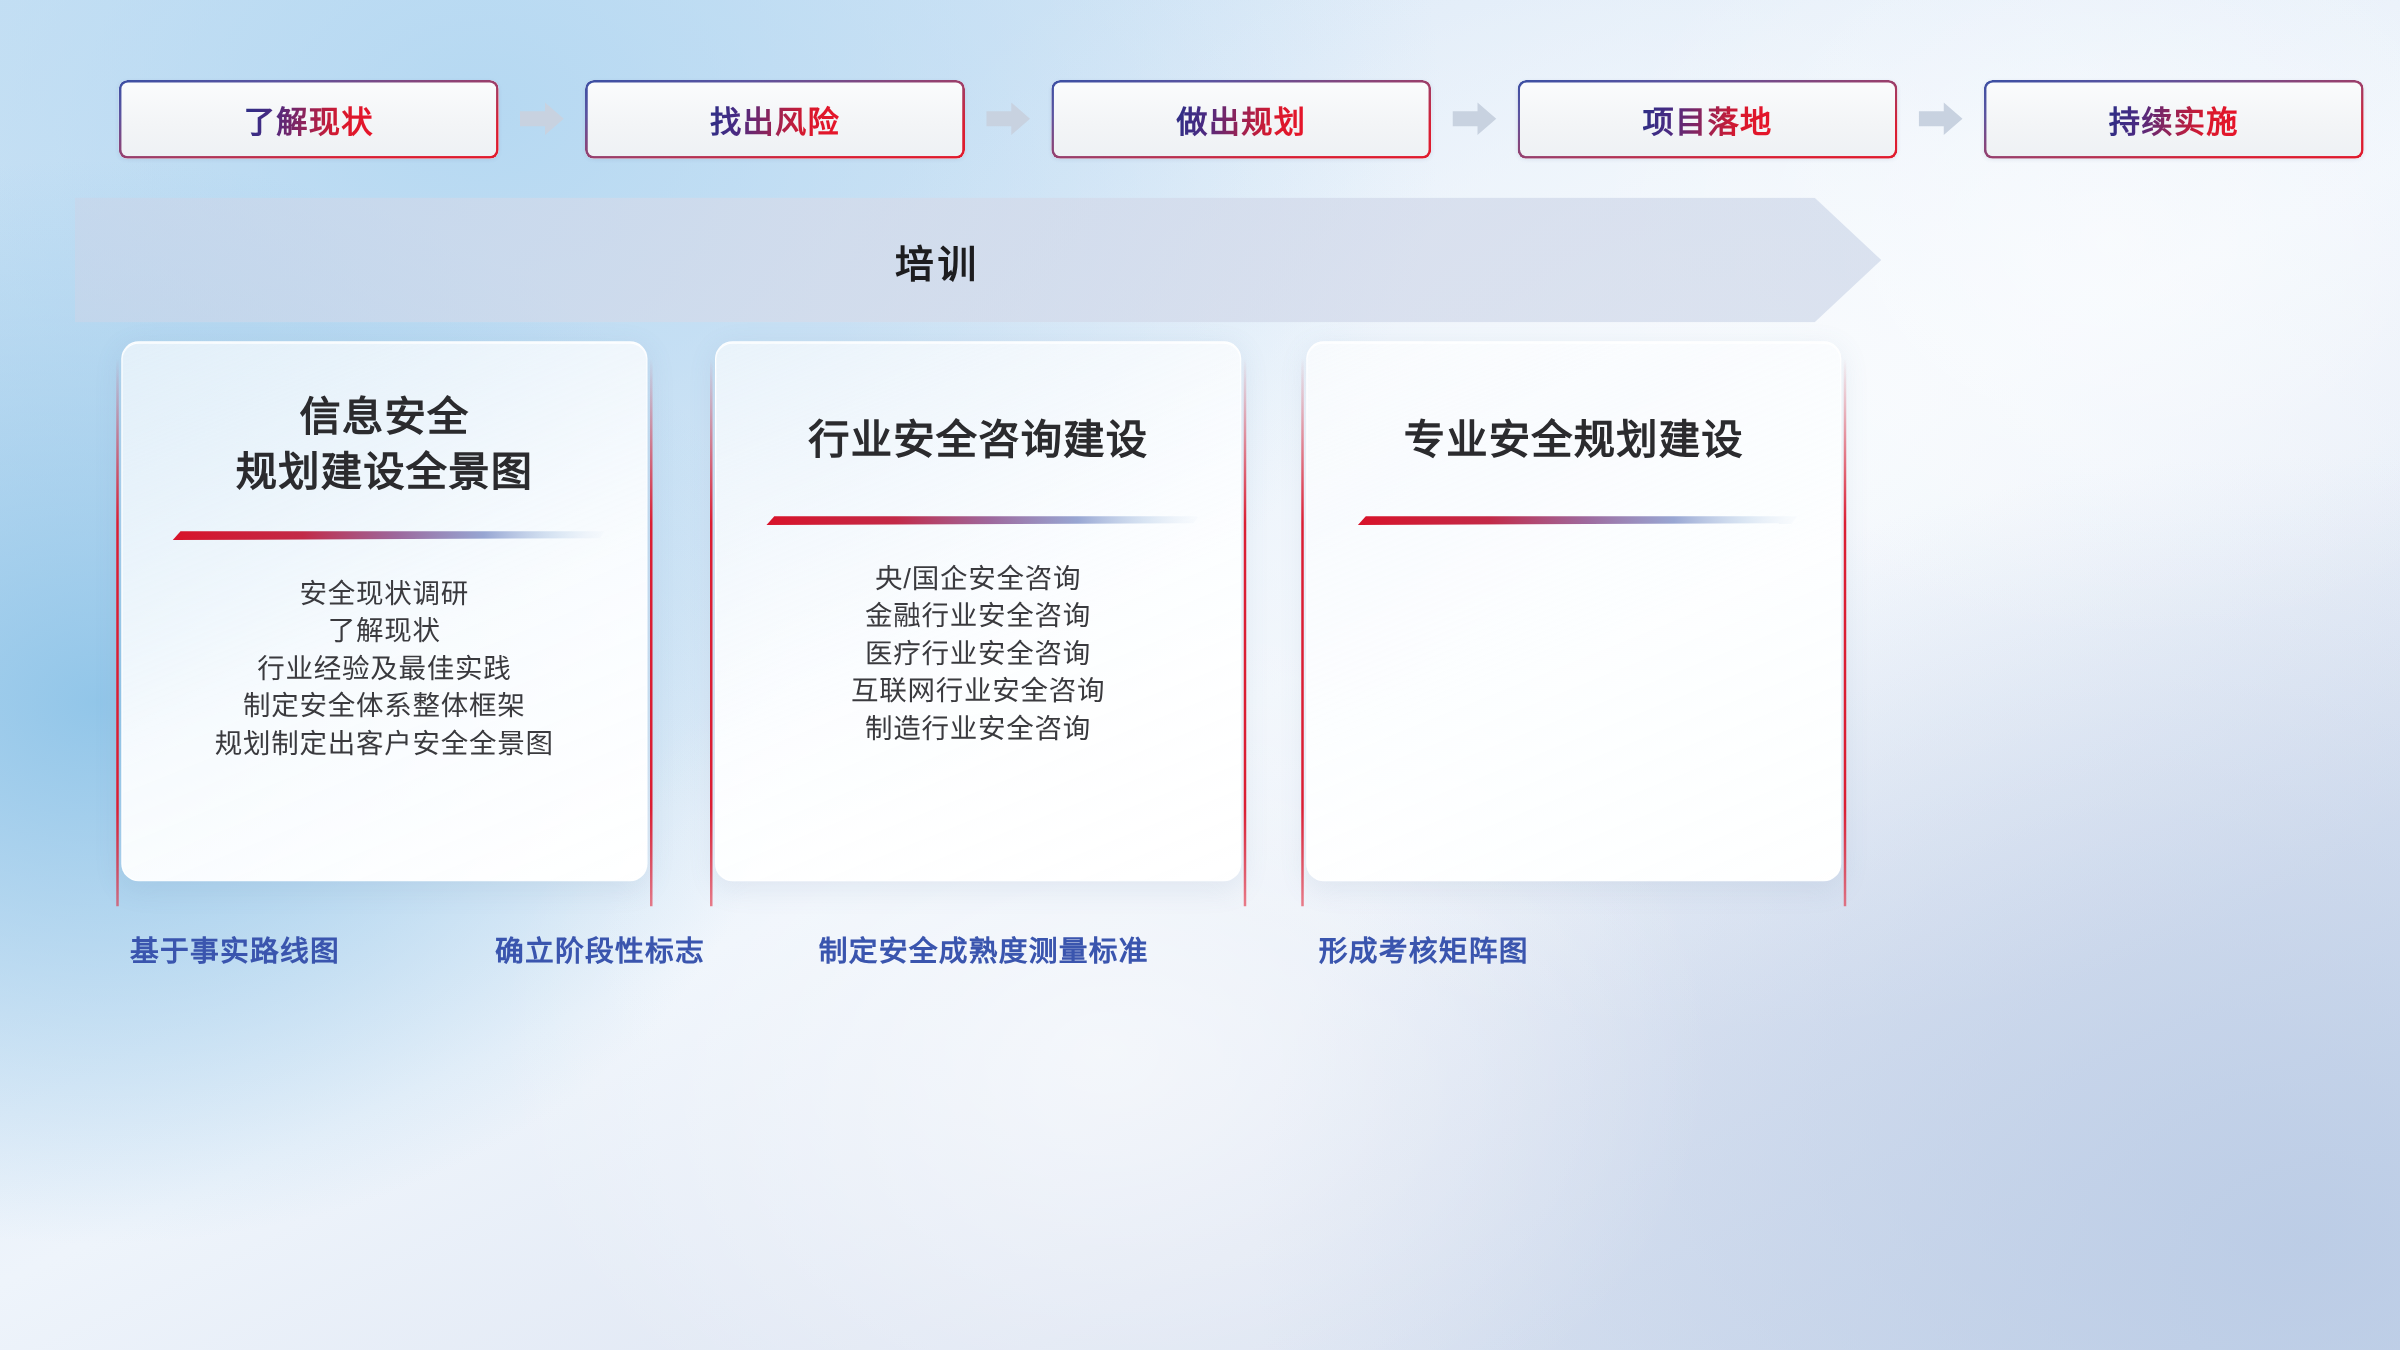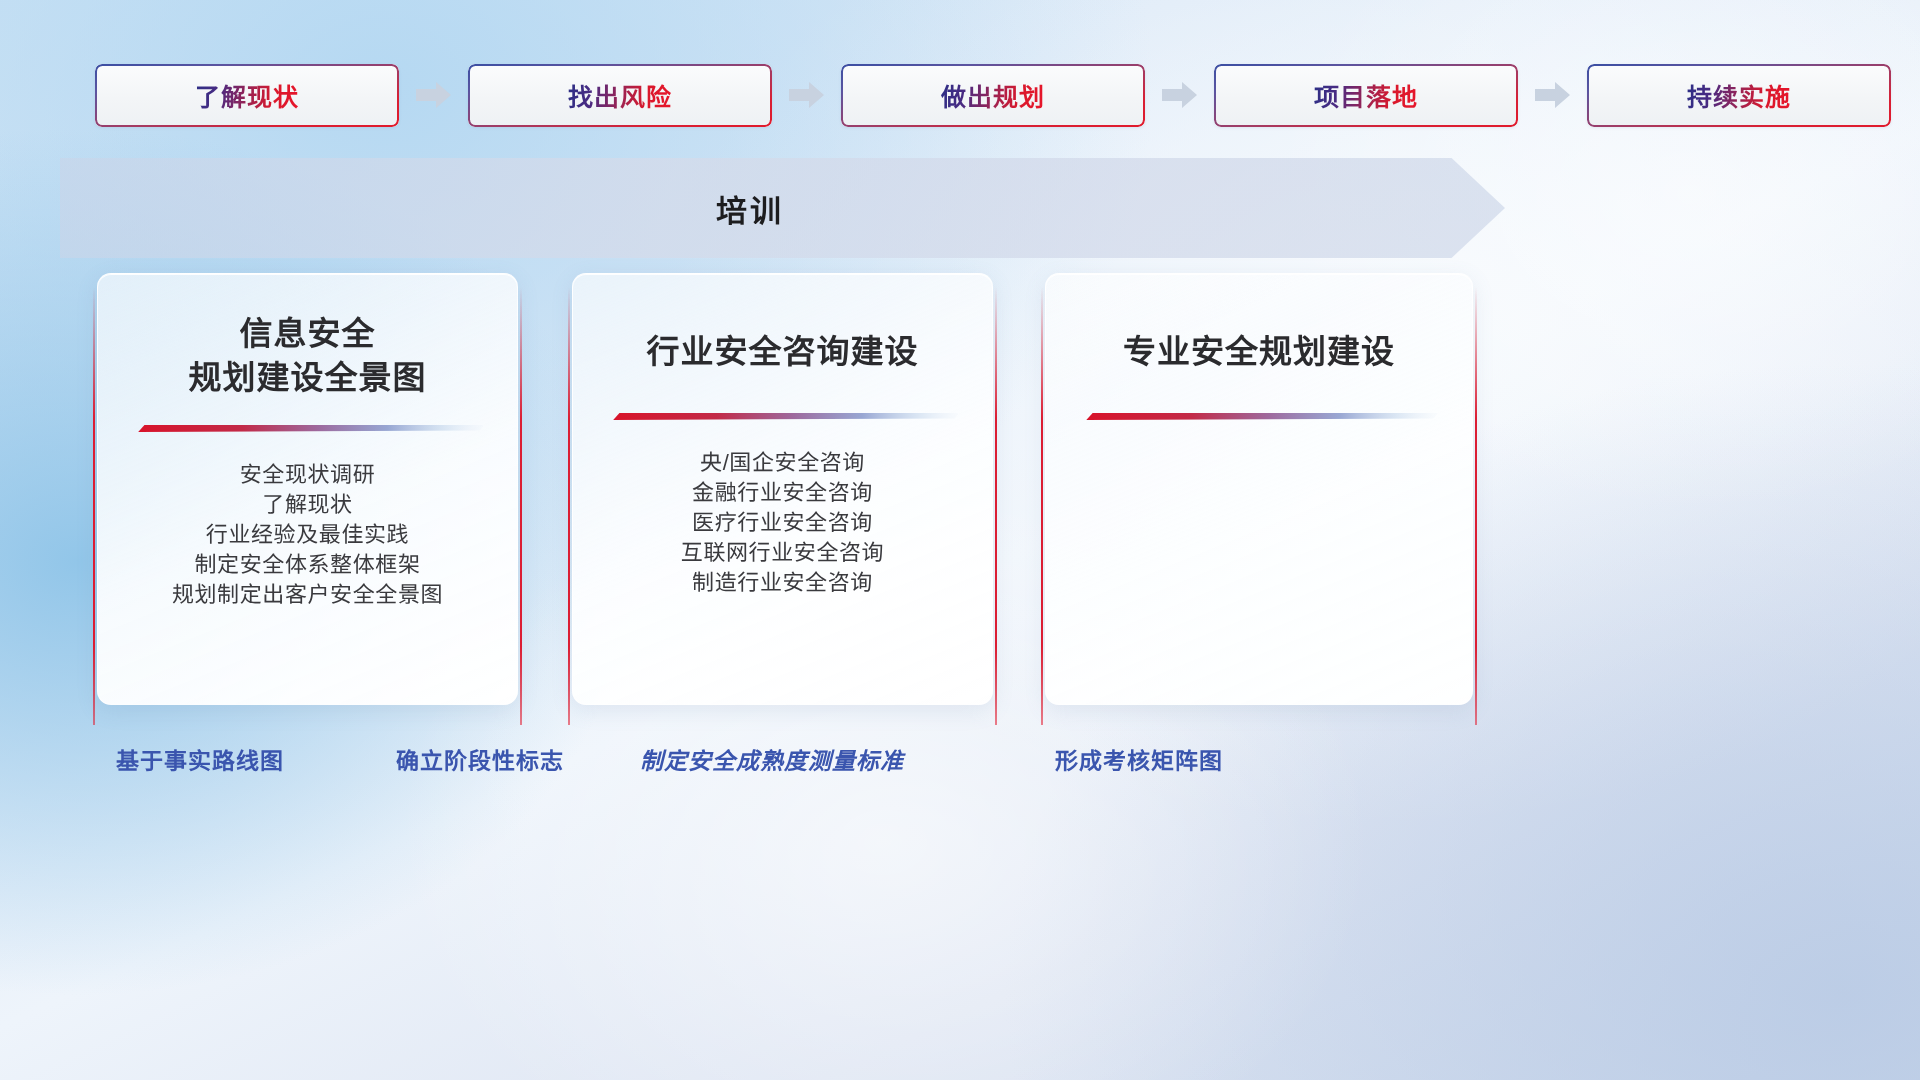--- a/index.html
+++ b/index.html
@@ -130,23 +130,23 @@
     font-size:22px; color:#3a3a3e; letter-spacing:0.6px; line-height:1;
   }
 
   
   #foot{ position:absolute; left:0; top:742px; width:1920px; height:46px; }
   .foot-label{
     position:absolute; top:0;
     font-size:23px; font-weight:bold; color:#3a55ae; letter-spacing:1px;
     white-space:nowrap;
   }
-  .foot-label.f0{ left:104px;margin-left:12px; }
+  .foot-label.f0{ left:104px; }
   .foot-label.f1{ left:396px; }
-  .foot-label.f2{ left:640px;font-style:italic; }
+  .foot-label.f2{ left:655px; }
   .foot-label.f3{ left:1055px; }
 </style>
 </head>
 <body>
 
 <div id="bg-base"></div>
 <div id="bg-soft"></div>
 
 <div id="step-row">
 

